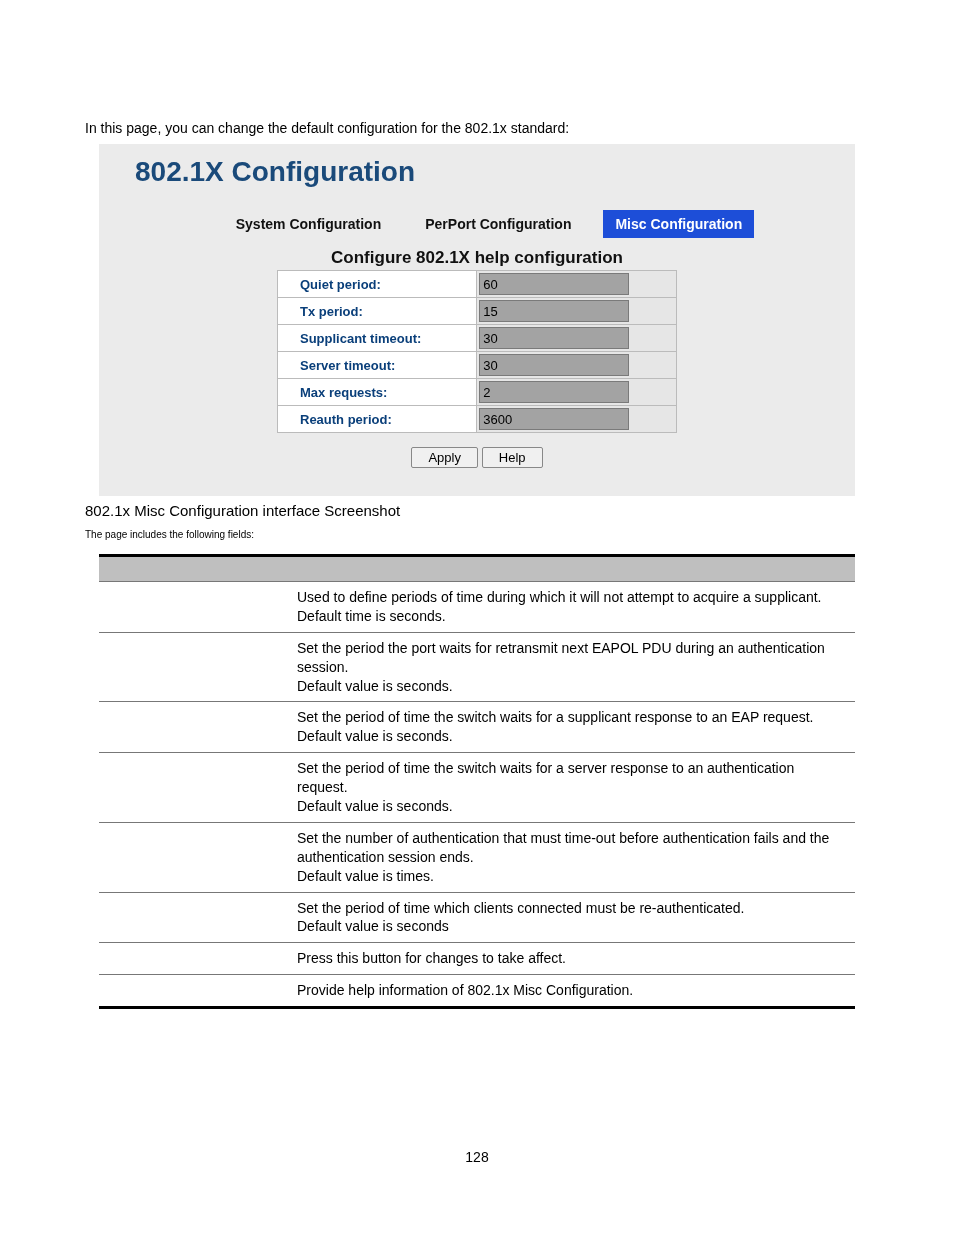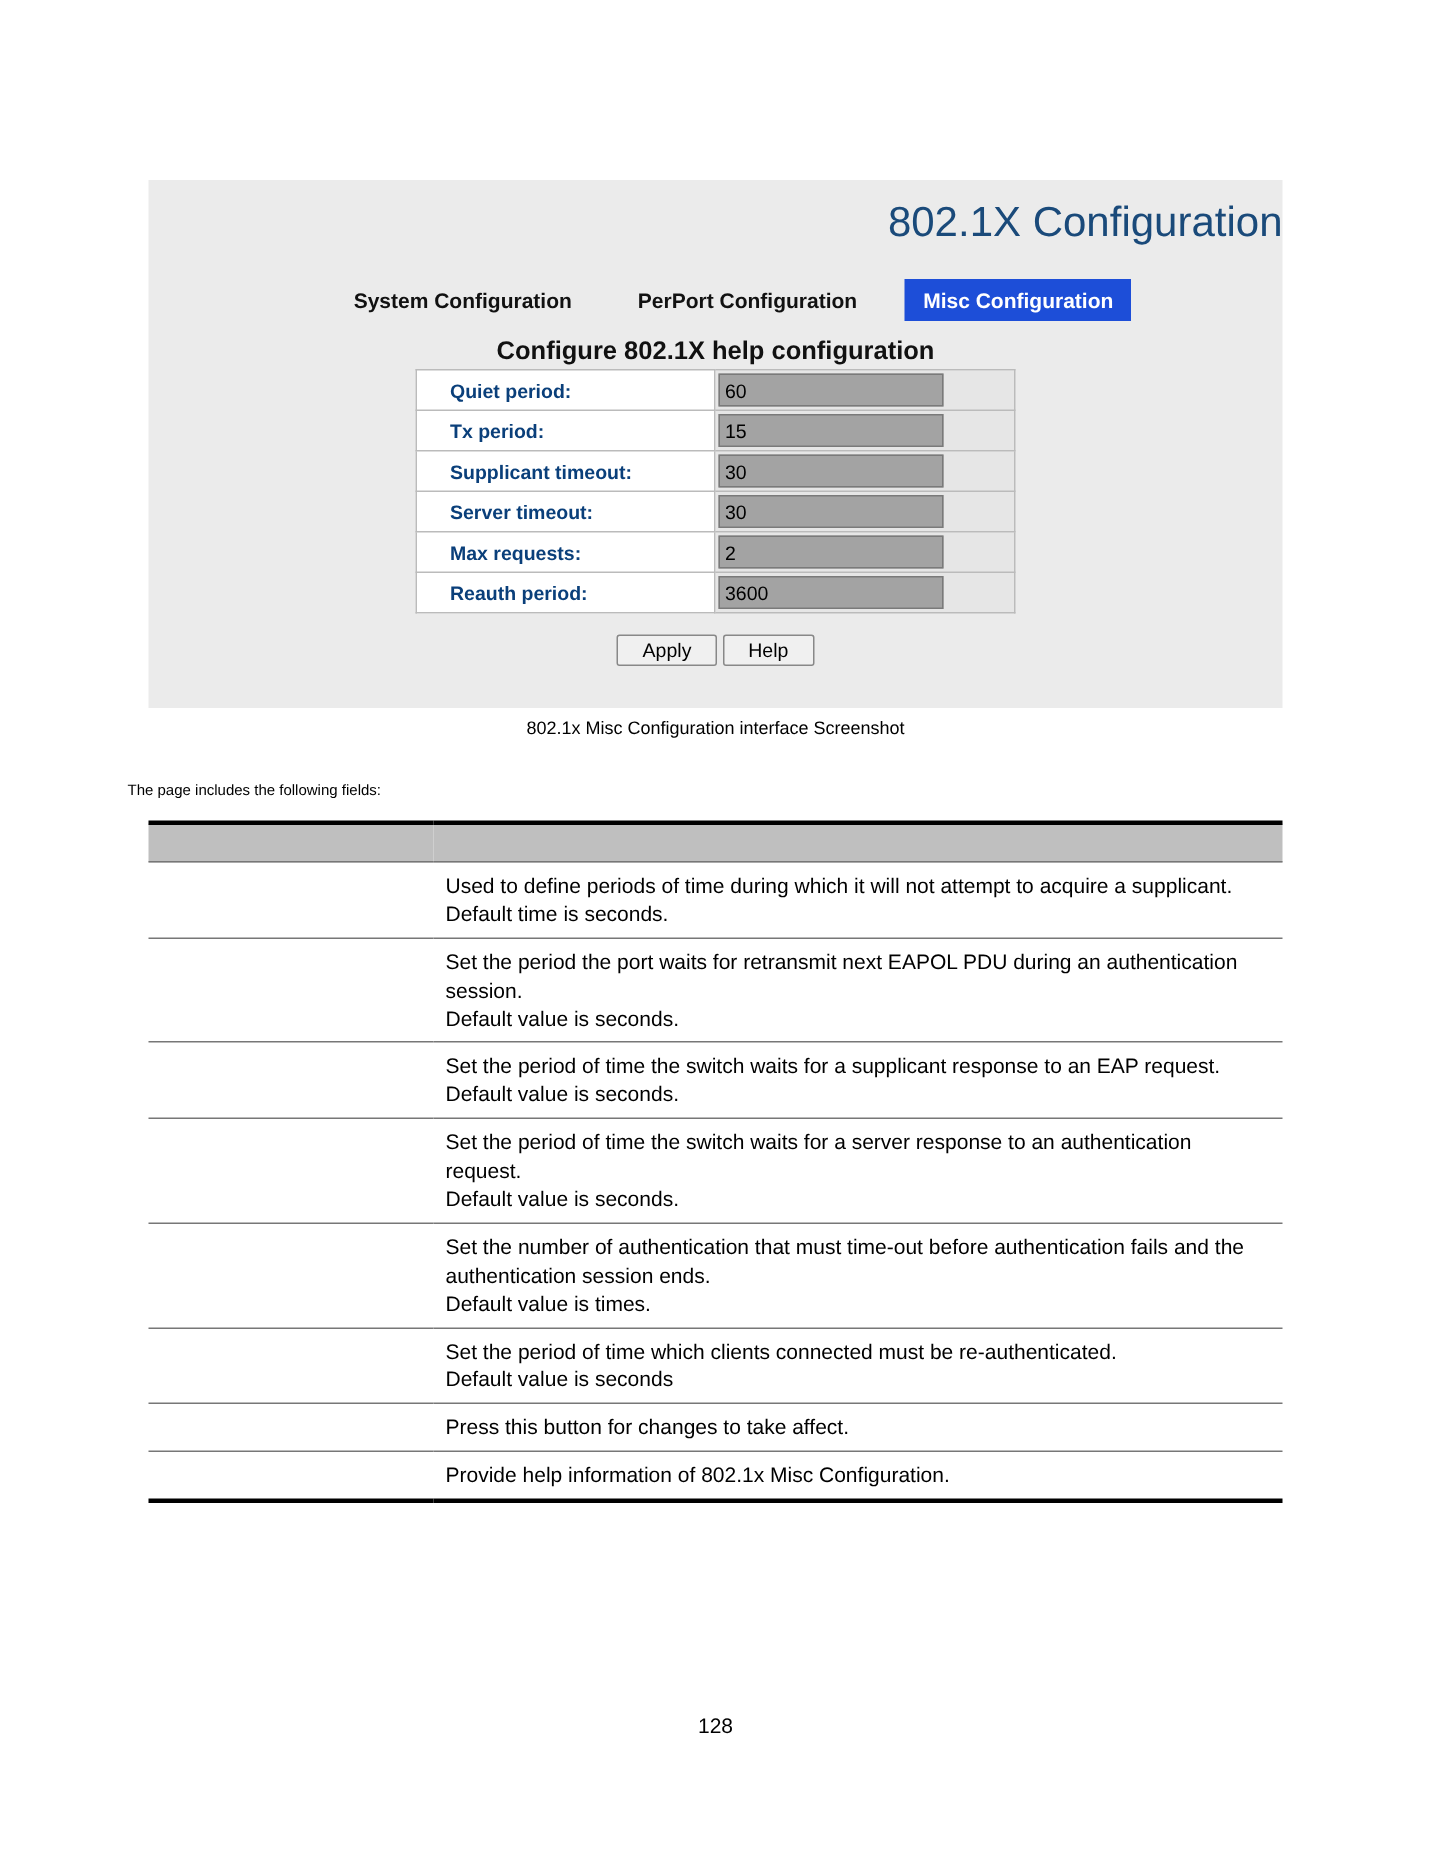--- a/index.html
+++ b/index.html
@@ -19,24 +19,24 @@
   .intro-text { font-size: 14px; margin-bottom: 8px; }
 
   
   .shot {
     background: #ebebeb;
     padding: 10px 0 28px 0;
     margin: 0 14px;
   }
   .shot-title {
     font-family: Arial, sans-serif;
-    font-weight: normal;
+    font-weight: bold;
     font-size: 28px;
     color: #1a4a7a;
-    text-align: right;
+    text-align: left;
     margin: 2px 0 22px 0;
     padding-left: 36px;
   }
   .tabs {
     display: flex;
     justify-content: center;
     gap: 20px;
     margin: 0 0 10px 0;
     padding-left: 24px;
   }
@@ -96,23 +96,23 @@
   }
   .btn {
     font-size: 13px;
     padding: 2px 16px;
     background: #f0f0f0;
     border: 1px solid #888;
     border-radius: 2px;
     cursor: pointer;
   }
   .caption {
-    text-align: center;
-    font-size: 12px;
-    margin: 6px 0 30px 0;
+    text-align: left;
+    font-size: 15px;
+    margin: 6px 0 10px 0;
   }
 
   
   .fields-intro { font-size: 10px; margin: 0 0 14px 0; }
   .desc-wrap { margin: 0 14px; }
   .desc-table {
     width: 100%;
     border-collapse: collapse;
     border-top: 3px solid #000;
     border-bottom: 3px solid #000;
@@ -137,20 +137,21 @@
     text-align: center;
     font-size: 14px;
     margin-top: 140px;
   }
 </style>
 </head>
 <body>
 
 <div class="page">
 
+  <div class="intro-text">In this page, you can change the default configuration for the 802.1x standard:</div>
 
   <div class="shot">
     <div class="shot-title">802.1X Configuration</div>
 
     <div class="tabs">
       <div class="tab">System Configuration</div>
       <div class="tab">PerPort Configuration</div>
       <div class="tab active">Misc Configuration</div>
     </div>
 

